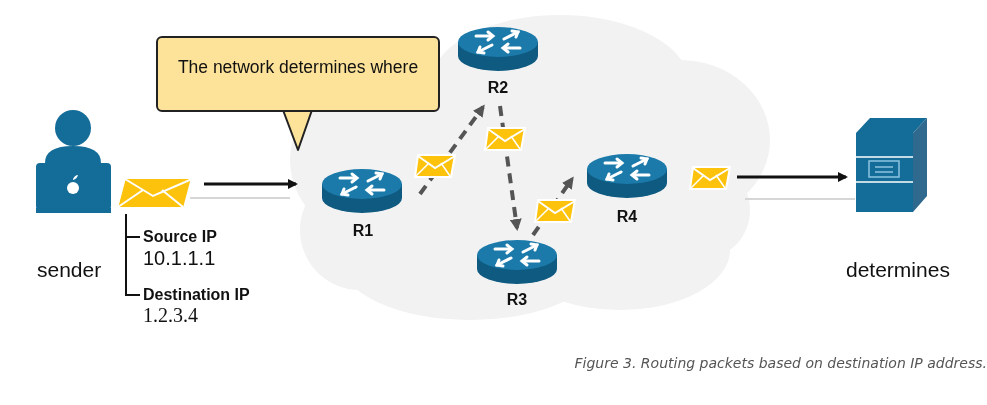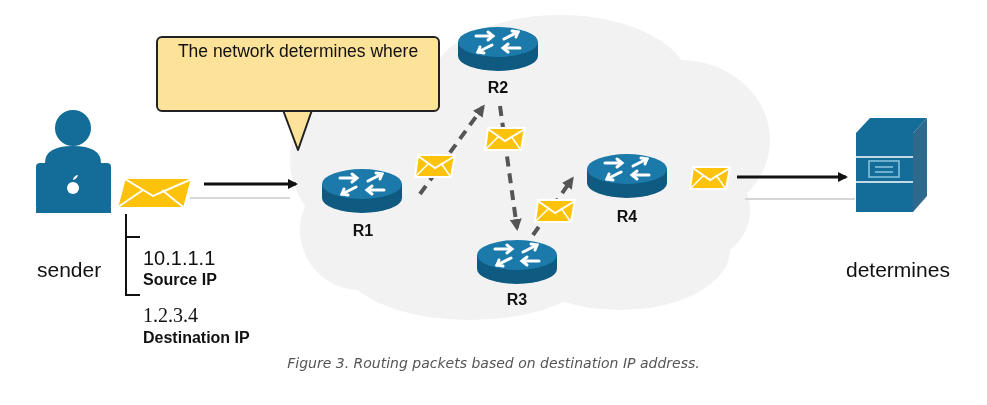--- a/index.html
+++ b/index.html
@@ -2,30 +2,30 @@
 <html><head>
 <meta charset="utf-8">
 <style>
   html, body { margin:0; padding:0; background:#ffffff; }
   body { width:987px; height:405px; position:relative; overflow:hidden; font-family:"Liberation Sans", sans-serif; }
   #diagram { position:absolute; left:0; top:0; }
   .lbl { font-family:"Liberation Sans", sans-serif; fill:#111; }
   .callout {
     position:absolute; left:156px; top:36px; width:284px; height:76px;
     background:#fde39a; border:2px solid #222; border-radius:6px; box-sizing:border-box;
-    font-size:17.5px; line-height:23px; text-align:center; color:#111; padding-top:2px;
+    font-size:17.5px; line-height:23px; text-align:center; color:#111; padding-top:18px;
   }
   .callout b { font-weight:bold; }
   .caption {
-    position:absolute; left:0; width:987px; top:355px; text-align:center;
+    position:absolute; left:0; width:987px; top:355px; text-align:right;
     font-family:"DejaVu Sans", sans-serif; font-style:italic; font-size:14px; color:#555;
   }
   .txt { position:absolute; color:#111; font-family:"Liberation Sans", sans-serif; }
   .big { font-size:21px;margin-top:40px; }
-  .bold { font-weight:bold; font-size:16px;margin-top:43px; }
+  .bold { font-weight:bold; font-size:16px; }
   .val { font-size:20px; }
 </style>
 </head>
 <body>
 
 <svg id="diagram" width="987" height="405" viewBox="0 0 987 405">
   <defs>
     <marker id="arrowBlack" markerWidth="10" markerHeight="10" refX="8" refY="5" orient="auto" markerUnits="userSpaceOnUse">
       <path d="M0,0 L10,5 L0,10 z" fill="#111"></path>
     </marker>

